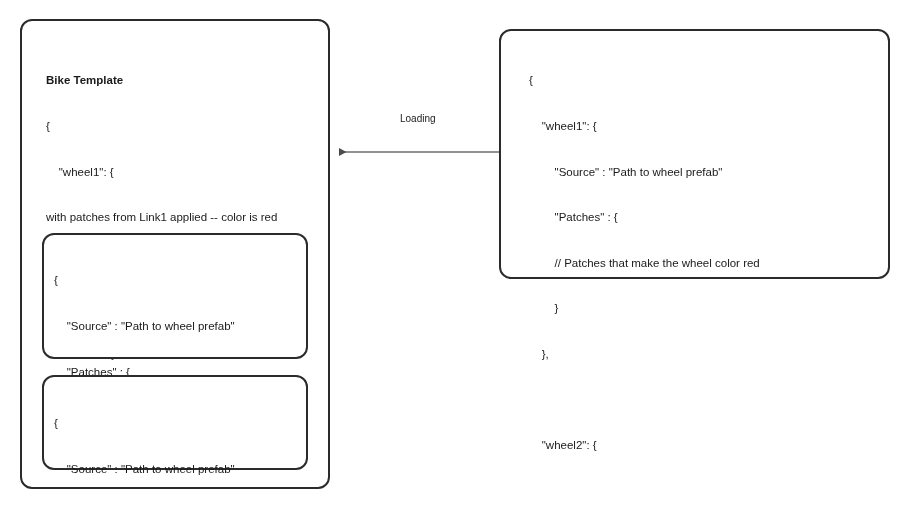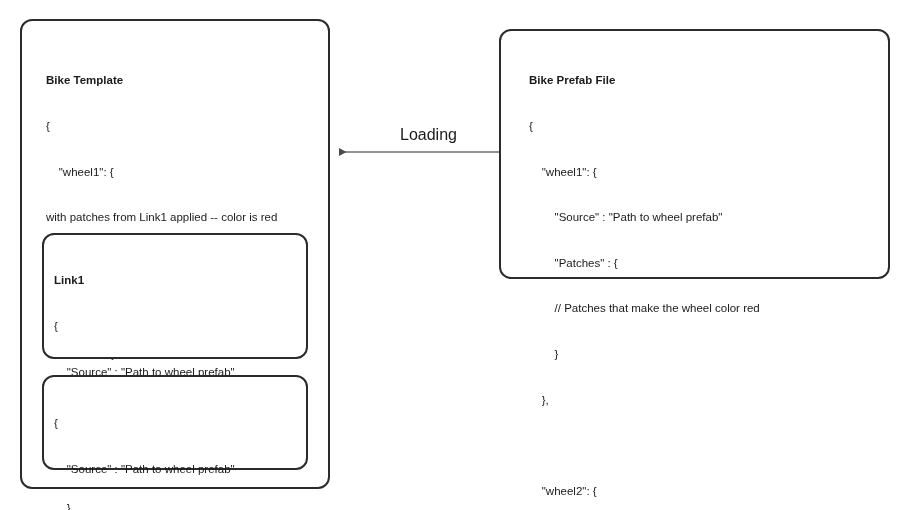--- a/index.html
+++ b/index.html
@@ -94,22 +94,22 @@
     position: absolute;
     left: 325px;
     top: 118px;
     width: 185px;
     height: 45px;
     overflow: visible;
   }
   #loading-label {
     position: absolute;
     left: 388px;
-    top: 128px;
-    font-size: 16px;
+    top: 112px;
+    font-size: 10px;
     line-height: 14px;
     color: #1a1a1a;
     white-space: nowrap;
     padding-left: 12px;
   }
 </style>
 </head>
 <body>
 
 <div id="canvas">
@@ -124,41 +124,39 @@
     <span class="line">    },</span>
     <span class="blank"></span>
     <span class="line">    "wheel2": {</span>
     <span class="line">        Fully expanded DOM of wheel template --</span>
     
   </div>
 
   <div class="box" id="link1-box"></div>
 
   <div class="code-block" id="link1-text">
-    <span class="title">Link1</span>
     <span class="line">{</span>
     <span class="line">    "Source" : "Path to wheel prefab"</span>
     <span class="line">    "Patches" : {</span>
     <span class="line">        // Patches that make the wheel color red</span>
     <span class="line">    }</span>
     
   </div>
 
   <div class="box" id="link2-box"></div>
 
   <div class="code-block" id="link2-text">
     <span class="line">{</span>
     <span class="line">    "Source" : "Path to wheel prefab"</span>
     
   </div>
 
   <div class="box" id="prefab-box"></div>
 
   <div class="code-block" id="prefab-text">
-    <span class="title">Bike Prefab File</span>
     <span class="line">{</span>
     <span class="line">    "wheel1": {</span>
     <span class="line">        "Source" : "Path to wheel prefab"</span>
     <span class="line">        "Patches" : {</span>
     <span class="line">        // Patches that make the wheel color red</span>
     <span class="line">        }</span>
     <span class="line">    },</span>
     <span class="blank"></span>
     <span class="line">    "wheel2": {</span>
     

